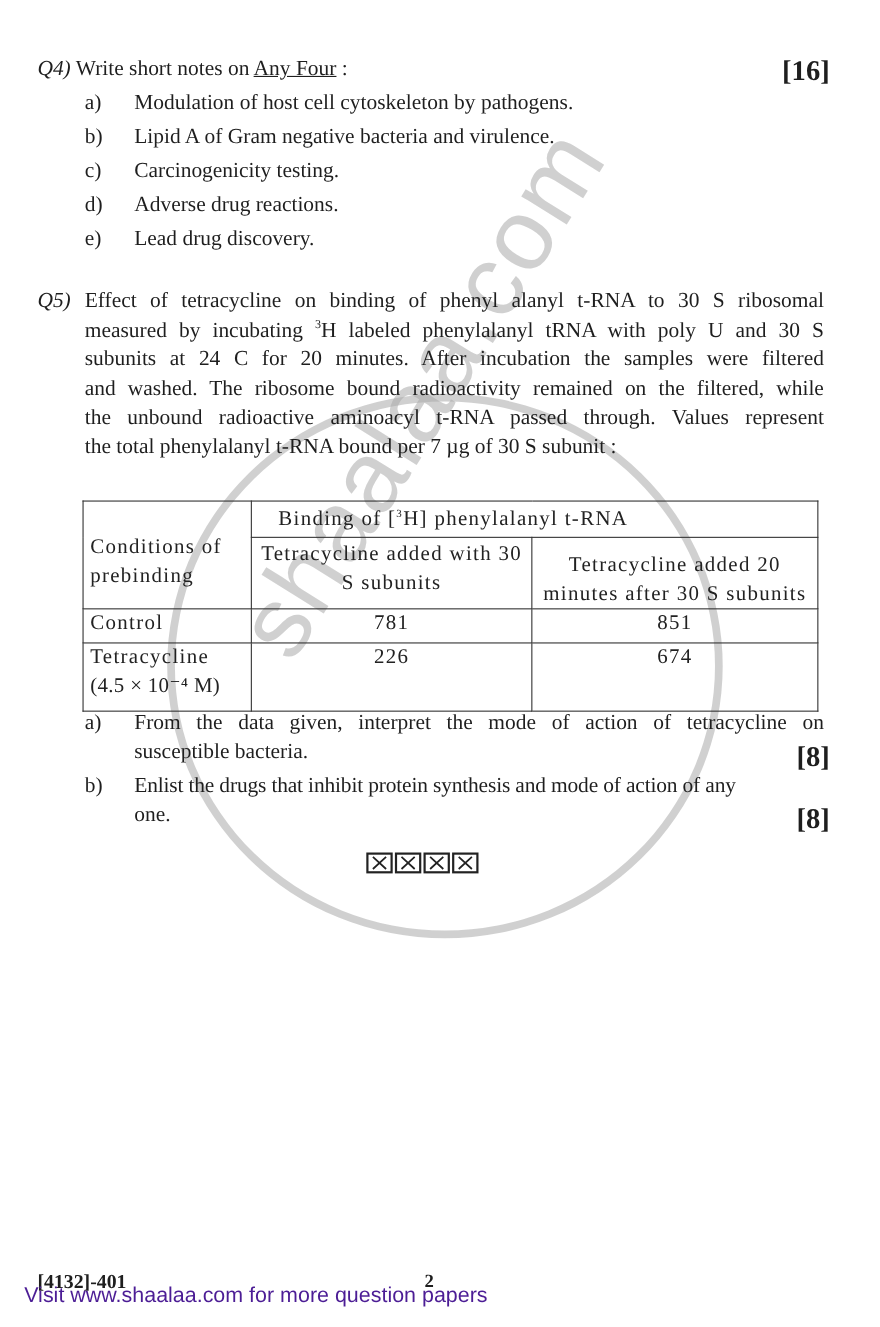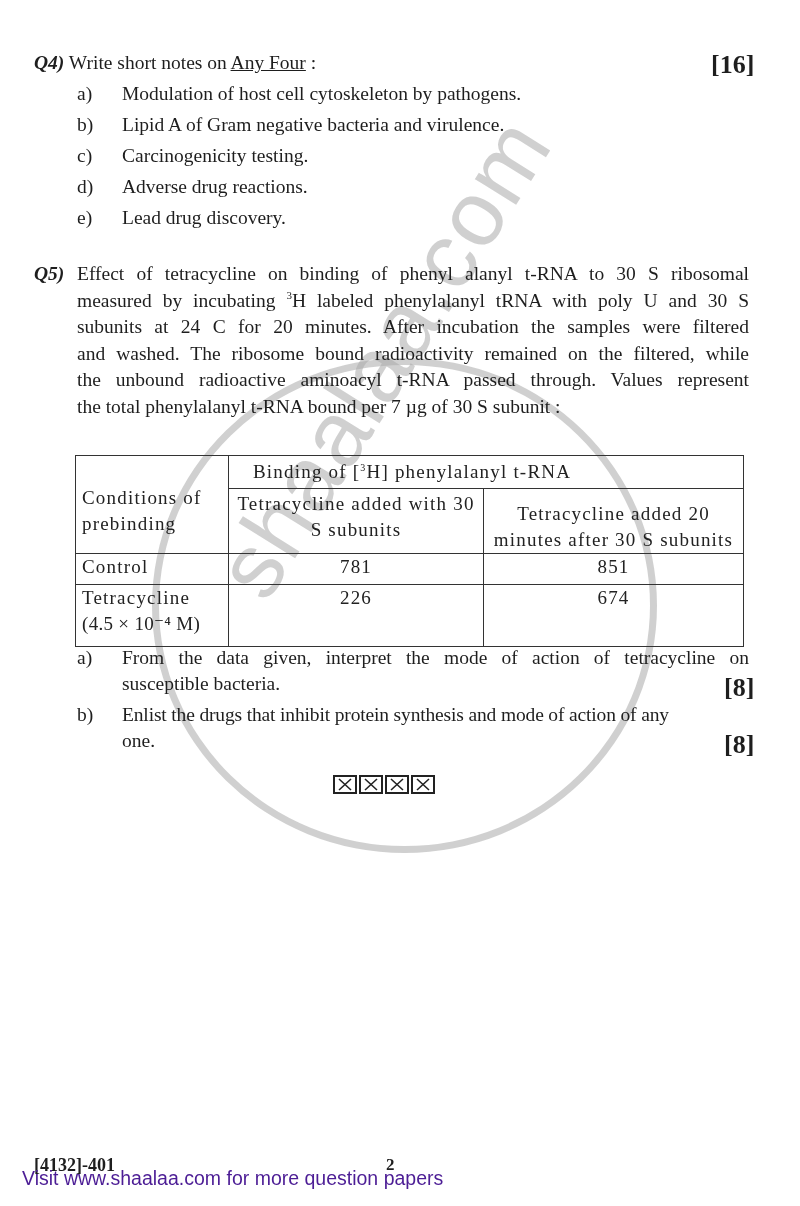--- a/index.html
+++ b/index.html
@@ -1,20 +1,20 @@
 <!DOCTYPE html>
 <html><head>
 <meta charset="utf-8">
 <style>
   html, body { margin: 0; padding: 0; background: #ffffff; }
   body { width: 800px; height: 1206px; position: relative; overflow: hidden;
          font-family: "Liberation Serif", "DejaVu Serif", serif; color: #1e1e1e; }
   .abs { position: absolute; }
   .qline { font-size: 19.5px; line-height: 26px; white-space: nowrap; }
-  .qnum { font-style: italic; font-weight: bold; }
+  .qnum { font-style: italic; font-weight: normal; }
   .marks { font-weight: bold; font-size: 26px; }
   .sub-label { position: absolute; left: 77px; font-size: 19.5px; }
   .sub-text { position: absolute; left: 122px; font-size: 19.5px; white-space: nowrap; }
   .para { position: absolute; left: 77px; width: 672px; font-size: 19.5px; line-height: 26.5px;
           text-align: justify; text-align-last: justify; }
   .para span.line { display: block; text-align: justify; text-align-last: justify; }
   .para span.line.last { text-align-last: left; }
   .ul { text-decoration: underline; }
   sup { font-size: 11px; vertical-align: 8px; line-height: 0; }
 

